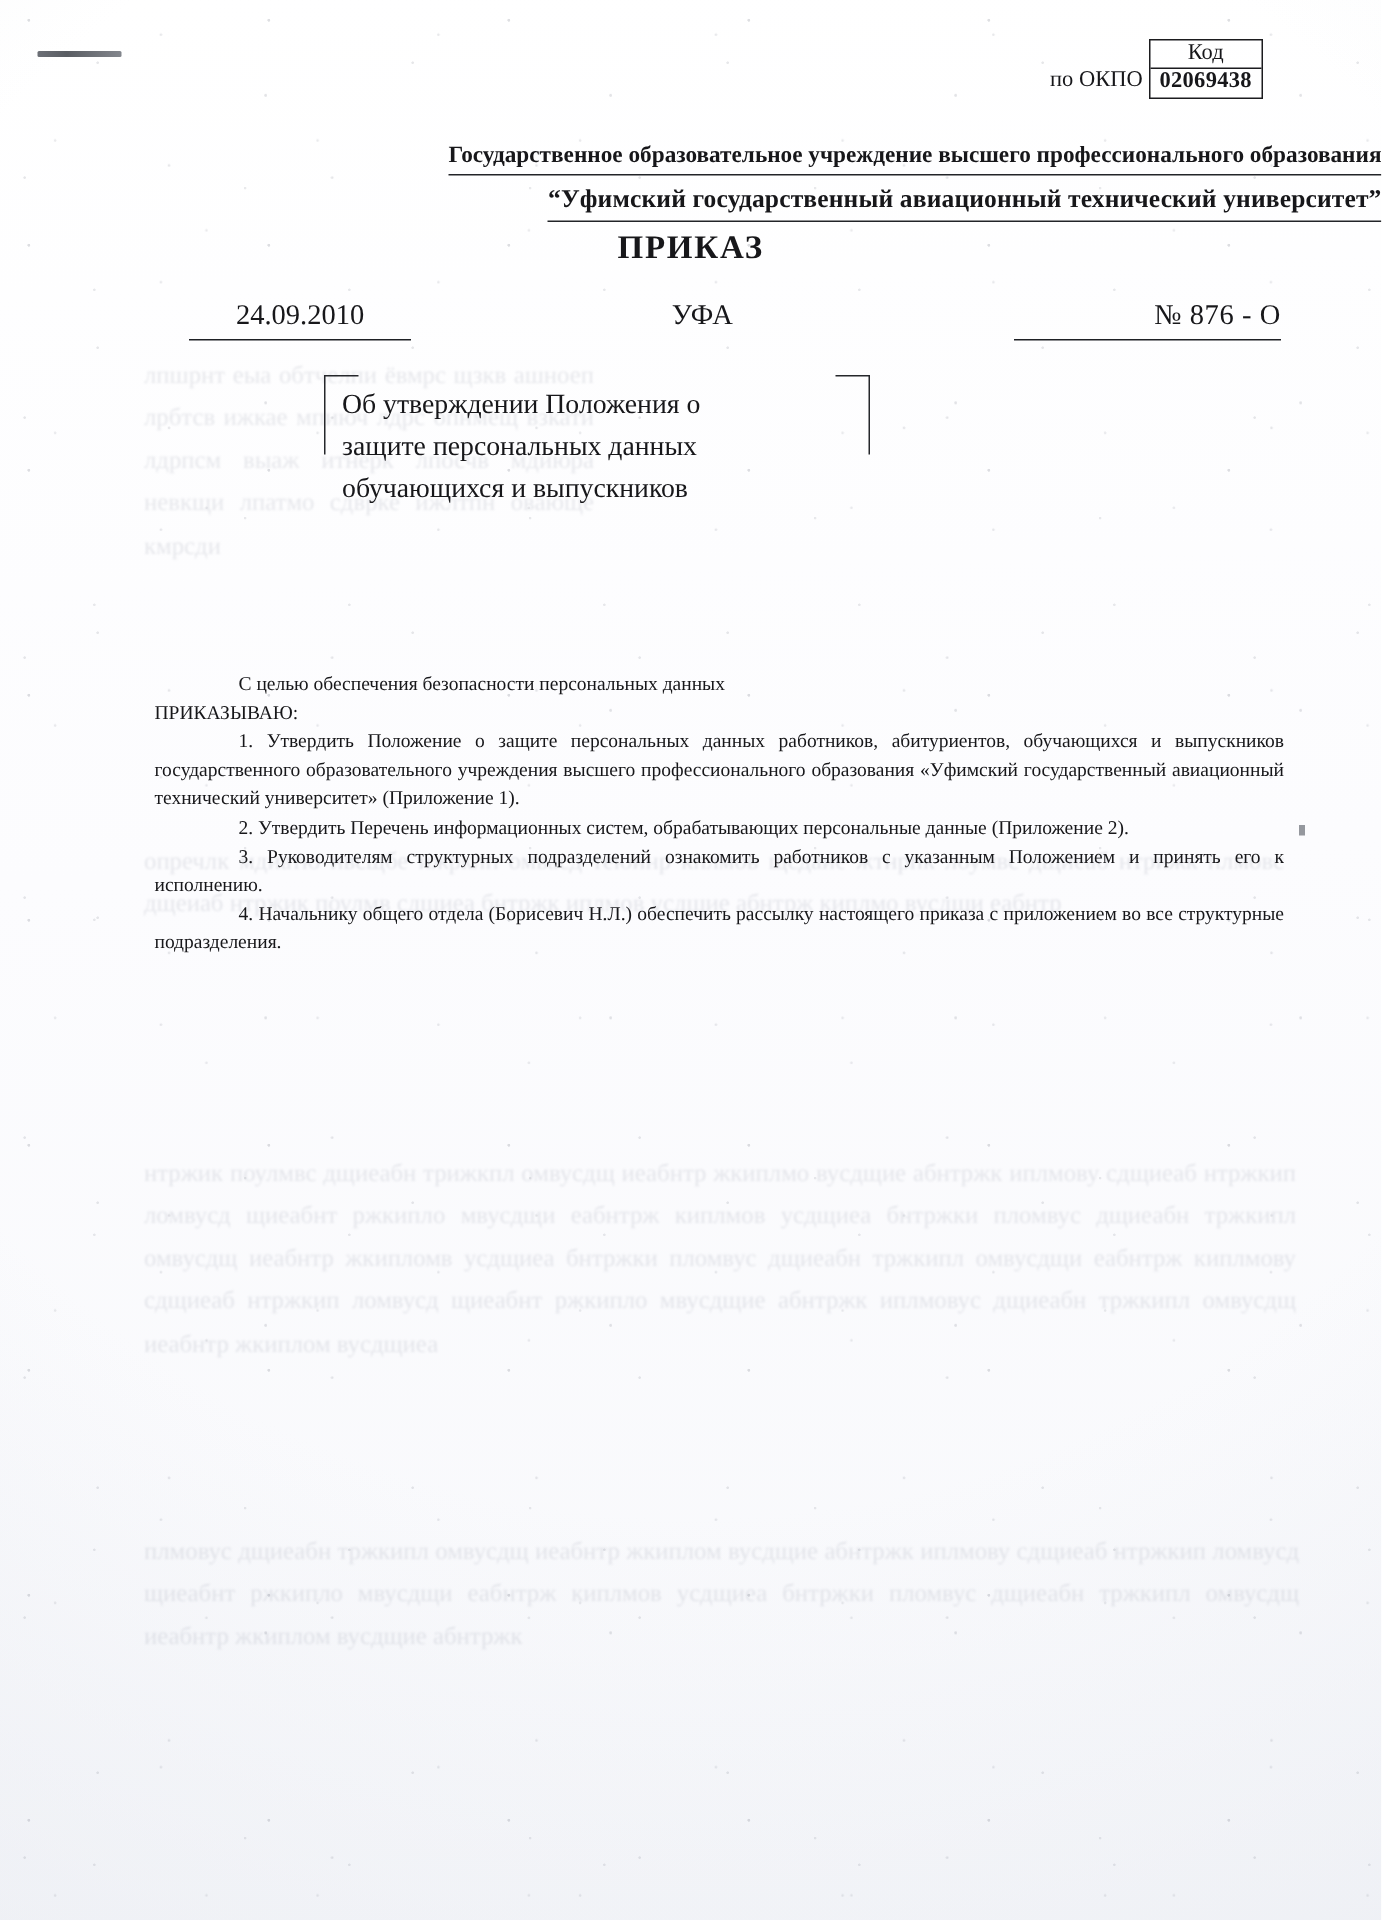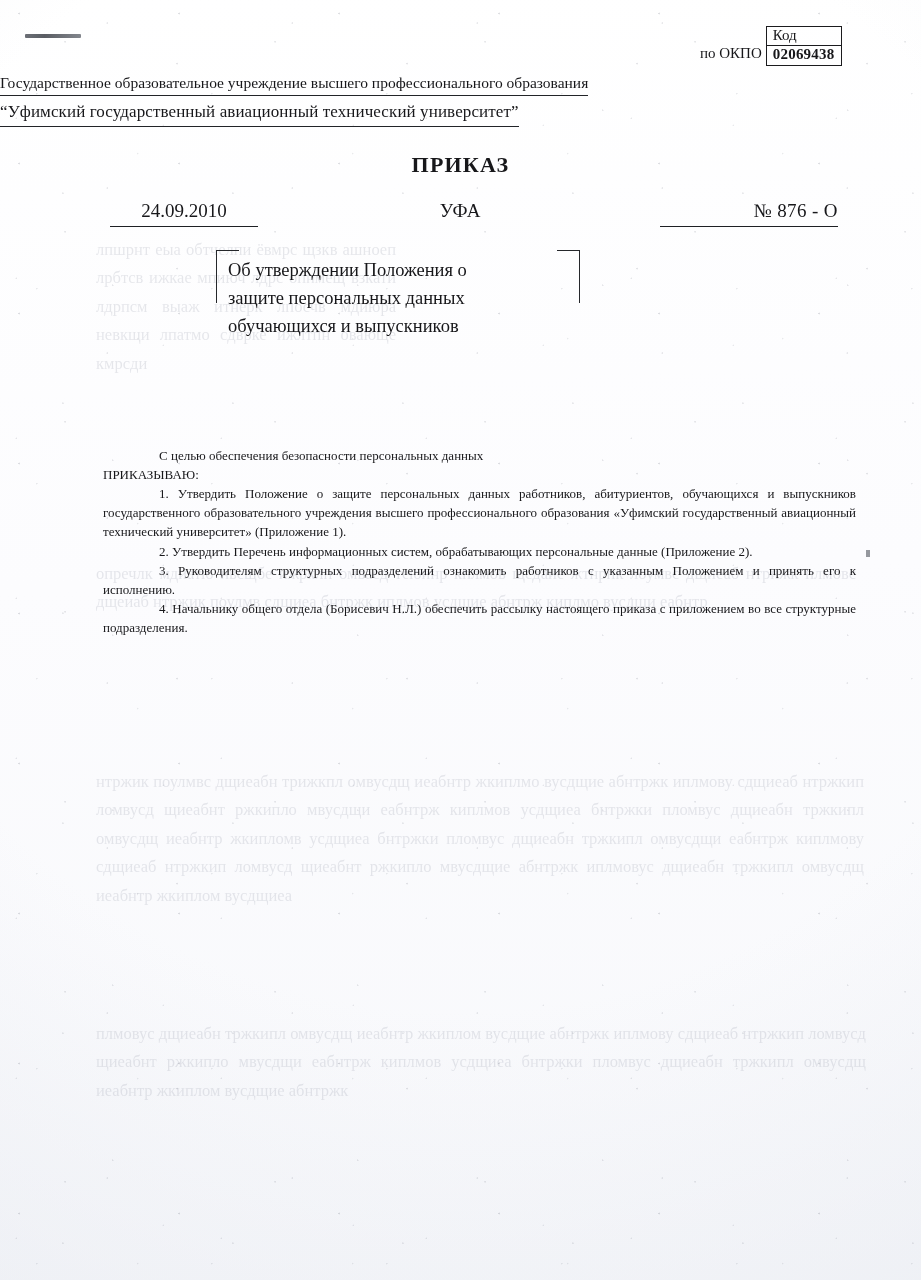--- a/index.html
+++ b/index.html
@@ -77,41 +77,42 @@
     font-size: 15px;
     line-height: 1.15;
   }
   .okpo-label {
     padding-bottom: 3px;
     padding-right: 4px;
     white-space: nowrap;
   }
   .okpo-table {
     border: 1.4px solid #1b1b1e;
-    text-align: left;
+    text-align: center;
     min-width: 74px;
   }
   .okpo-head {
     border-bottom: 1.4px solid #1b1b1e;
     padding: 0px 6px 1px;
     font-size: 15px;
   }
   .okpo-value {
     padding: 0px 6px 1px;
     font-size: 15px;
     letter-spacing: .2px;
     font-weight: bold;
   }
 
   
   .org {
     position: absolute;
     left: 0; right: 0;
-    top: 72px;
-    text-align: left;
+    top: 93px;
+    text-align: right;
+    font-weight: bold;
   }
   .org-line {
     display: inline-block;
     border-bottom: 1.3px solid #222428;
     padding-bottom: 1px;
     font-size: 15.5px;
     line-height: 1.45;
     white-space: nowrap;
   }
   .org-line.second {
@@ -127,21 +128,21 @@
     top: 152px;
     text-align: center;
     font-weight: bold;
     font-size: 22px;
     letter-spacing: 1.2px;
   }
 
   
   .meta-row {
     position: absolute;
-    left: 0; right: 0;
+    left: 16px; right: 0;
     top: 200px;
     height: 34px;
   }
   .meta-date {
     position: absolute;
     left: 110px;
     width: 148px;
     text-align: center;
     font-size: 19px;
     border-bottom: 1.6px solid #1e2024;

